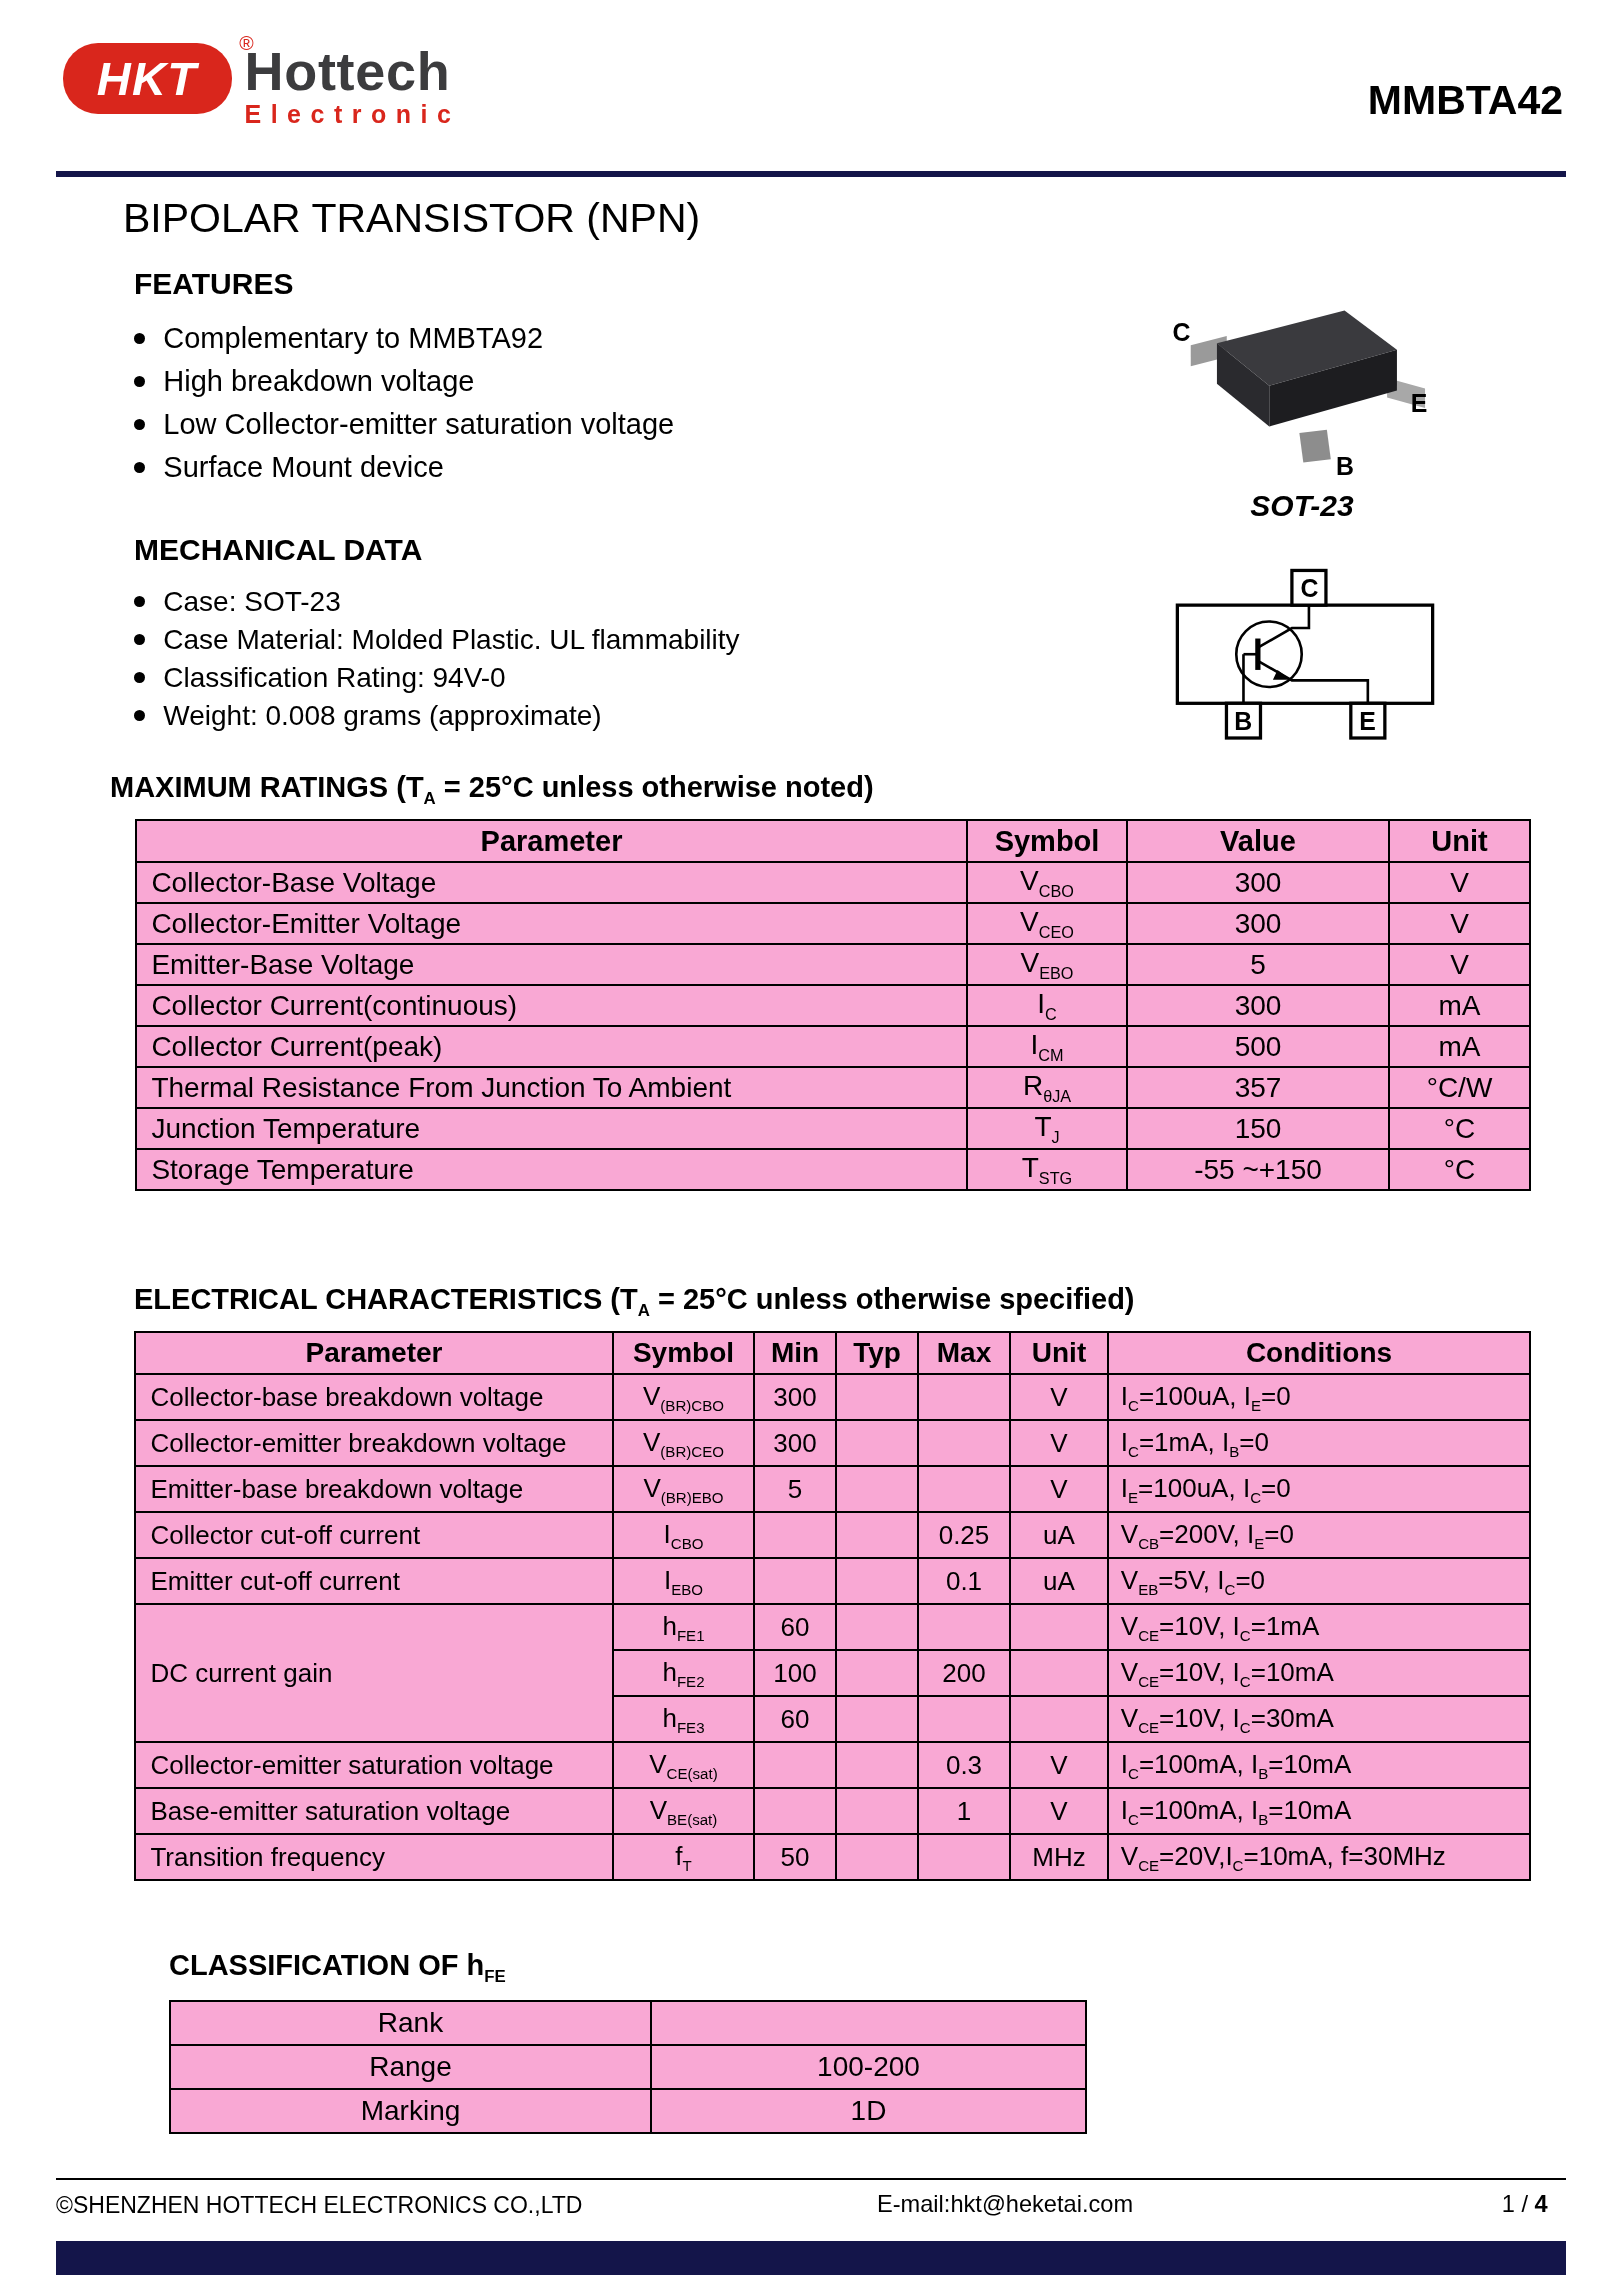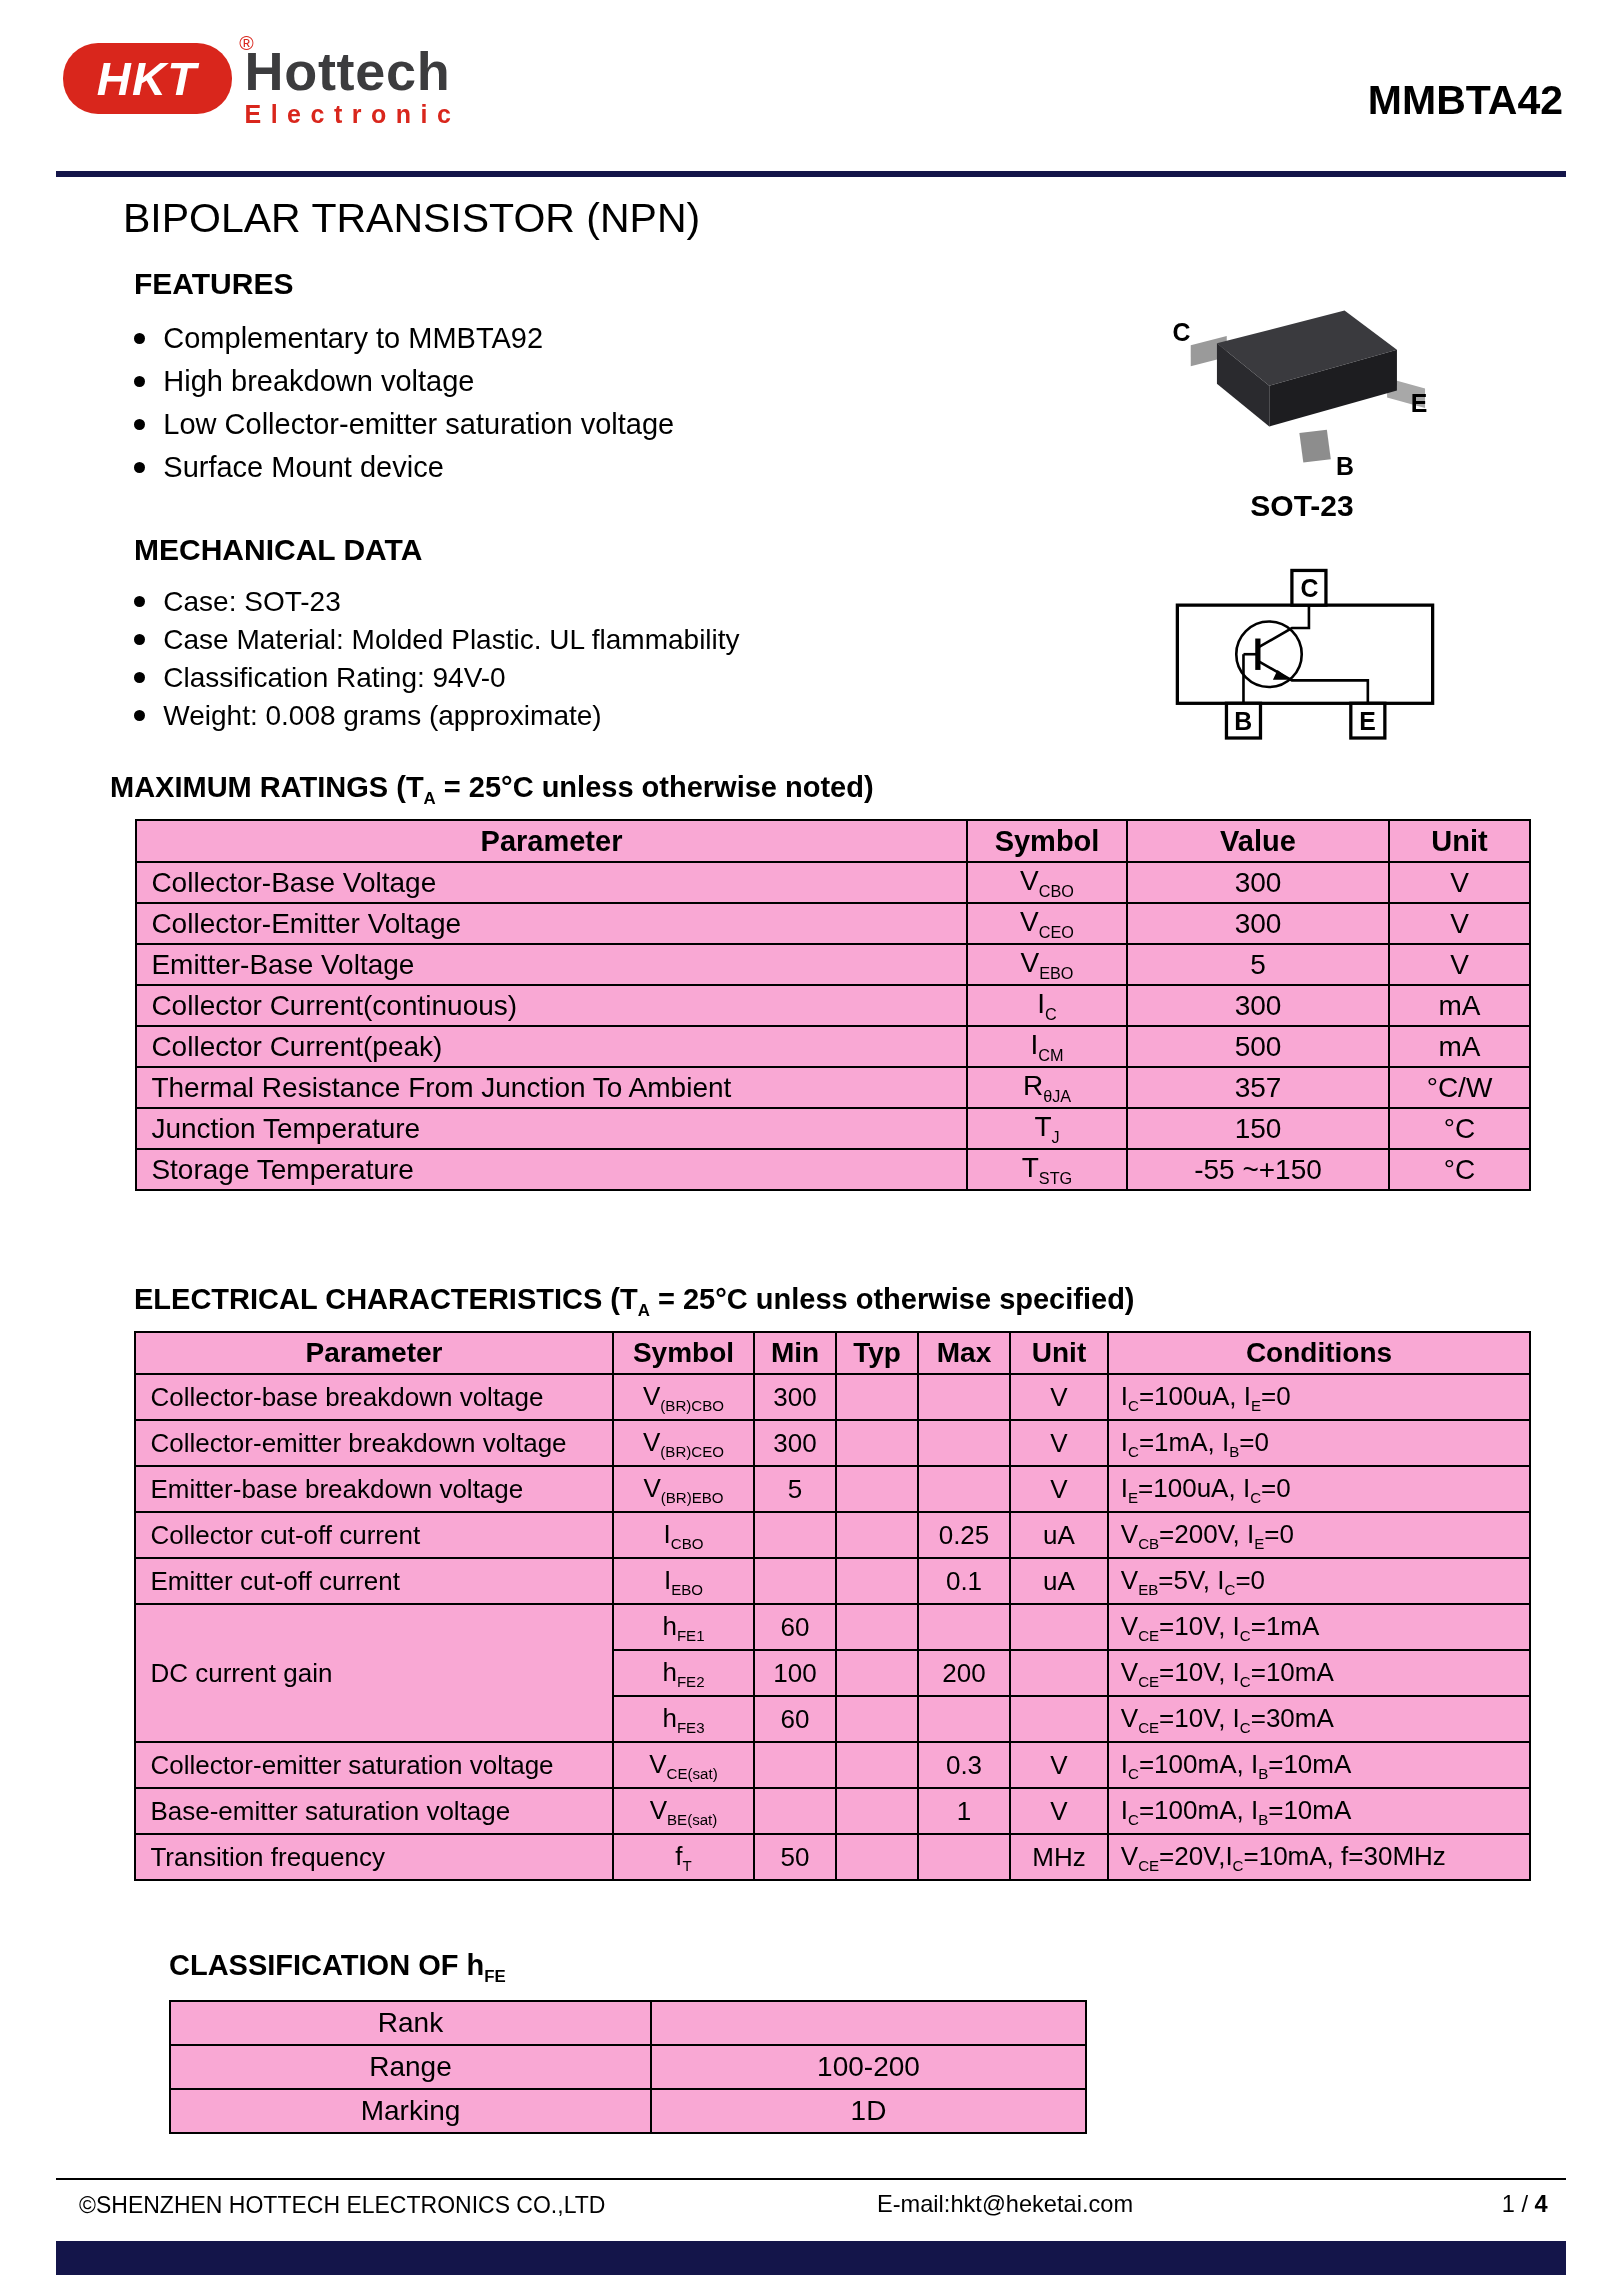--- a/index.html
+++ b/index.html
@@ -25,42 +25,42 @@
   
   .page-title { position:absolute; left:123px; top:195px; font-size:41px; font-weight:400; }
   .sec { position:absolute; }
   .sec-h { font-size:30px; font-weight:700; }
   .blist { list-style:none; margin-top:15.7px; }
   .blist li { display:flex; align-items:center; gap:18.3px; font-size:29px; height:43px; }
   .blist.tight li { height:38px; font-size:28px; }
   .dot { width:11px; height:11px; border-radius:50%; background:#000; flex:none; }
   
   .fig3d { position:absolute; left:1171px; top:268px; width:262px; height:216px; }
-  .pkg-label { position:absolute; left:1171px; top:489px; width:262px; text-align:center; font-size:30px; font-weight:700; }
+  .pkg-label { position:absolute; left:1171px; top:489px; width:262px; text-align:center; font-size:30px; font-weight:700;font-style:italic; }
   .schematic { position:absolute; left:1161px; top:556px; width:288px; height:203px; }
   svg text { font-family:"Liberation Sans", sans-serif; font-weight:700; }
   
   .tbl { border-collapse:collapse; table-layout:fixed; background:#f9a8d4; }
   .tbl th, .tbl td { border:2px solid #000; vertical-align:middle; overflow:hidden; }
   .tbl th { font-size:29px; font-weight:700; text-align:center; }
   .mr-tbl { width:1393px; margin-top:10.5px; margin-left:25px; }
   .mr-tbl th { height:42px; }
   .mr-tbl td { height:41px; font-size:28px; }
   .el-tbl { width:1393px; margin-top:10.5px; }
   .el-tbl th { height:42px; font-size:28px; }
   .el-tbl td { height:46px; font-size:26px; }
   .cl-tbl { width:916px; margin-top:13px; }
   .cl-tbl td { height:44px; font-size:28px; text-align:center; }
   .c { text-align:center; }
   .l { text-align:left; padding-left:14.4px;border-radius:17px; }
   .cond { text-align:left; padding-left:11.8px; }
   sub { font-size:58%; }
   
   .footer { position:absolute; left:56px; right:56px; top:2178px; border-top:2px solid #000; height:59px; }
-  .footer-company { position:absolute; left:23px; top:11.8px; font-size:23px; }
+  .footer-company { position:absolute; left:0; top:11.8px; font-size:23px; }
   .footer-email { position:absolute; left:821px; top:10.5px; font-size:23.6px; }
   .footer-page { position:absolute; right:18.3px; top:10.5px; font-size:23.6px; }
   .footer-page b { font-weight:700; }
   .bottom-bar { position:absolute; left:56px; right:56px; top:2241px; height:34px; background:#14154a; }
 </style>
 </head>
 <body>
 
 <div class="page">
 

